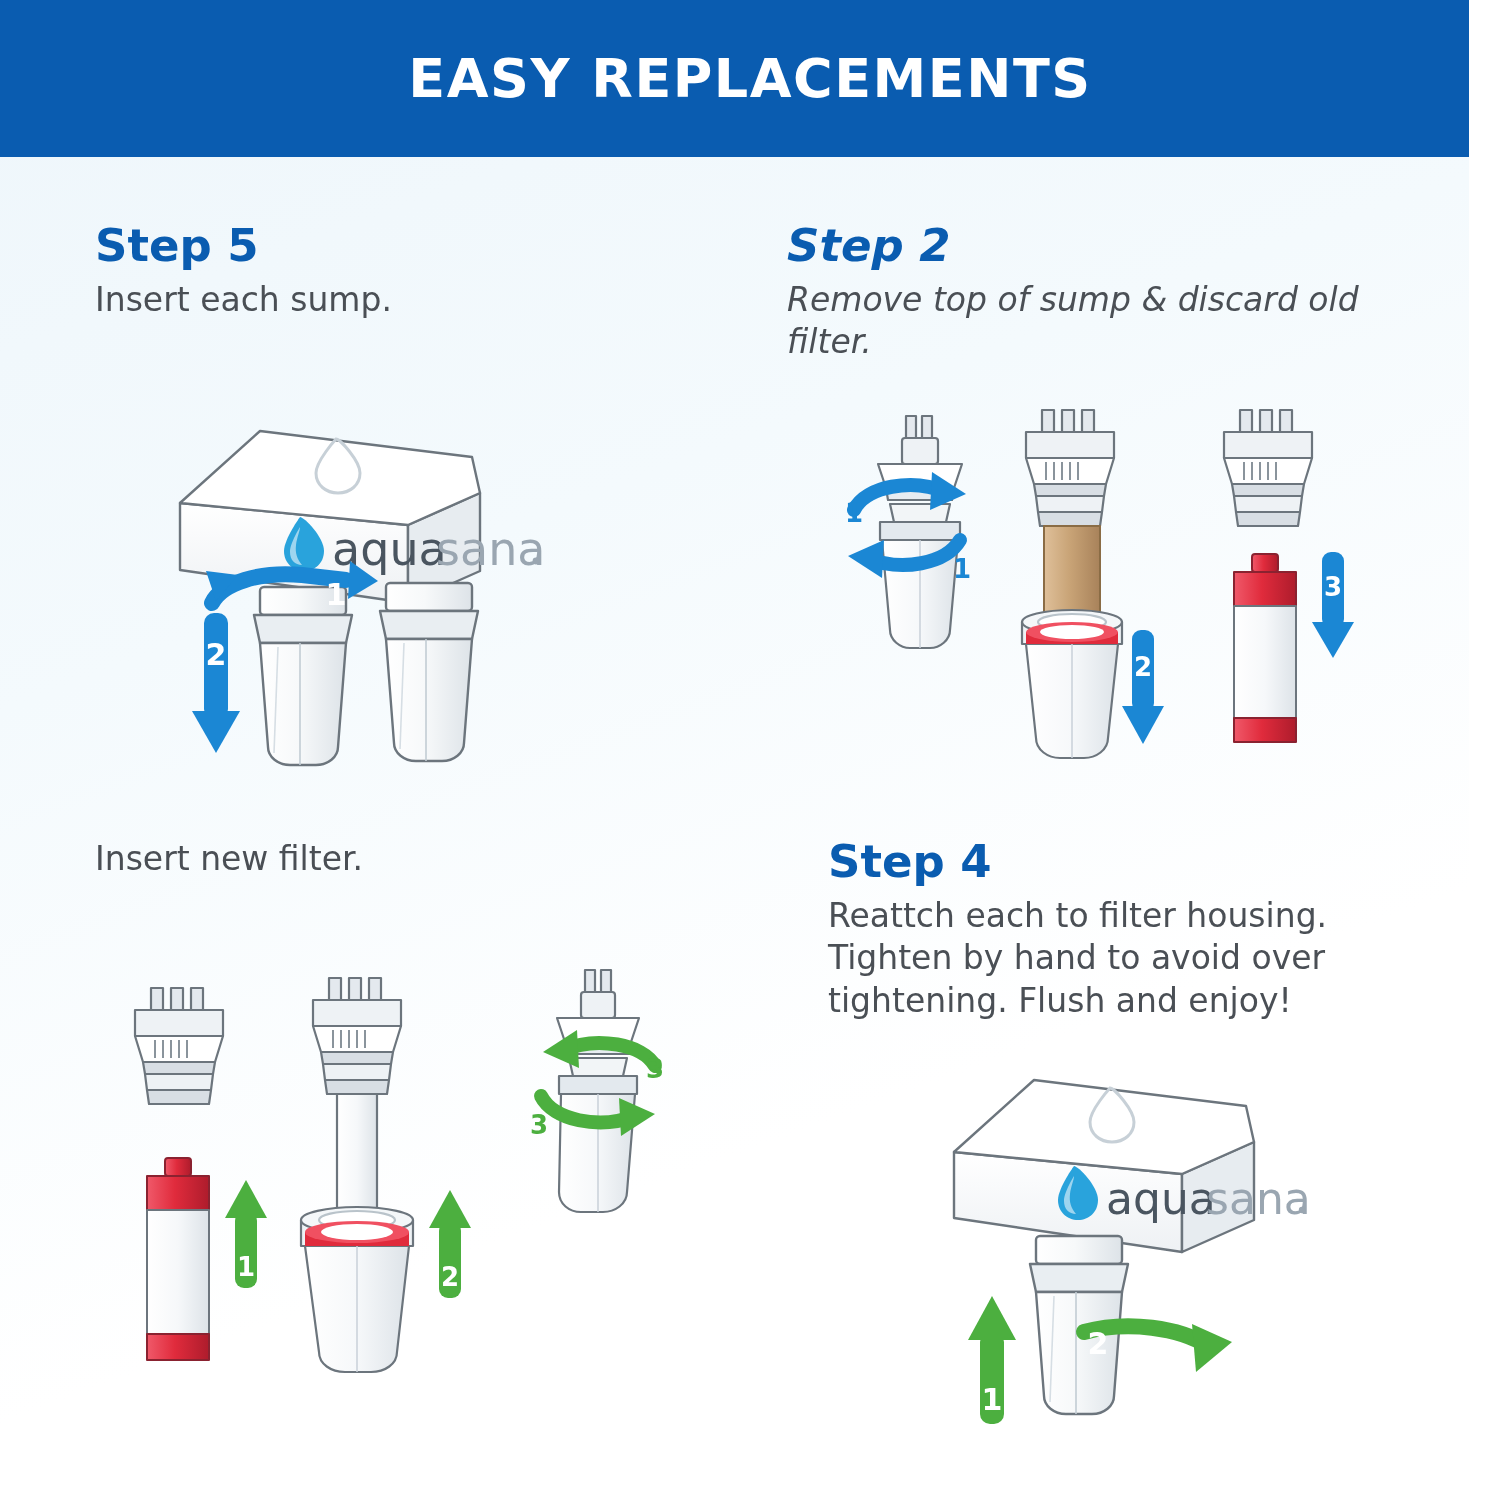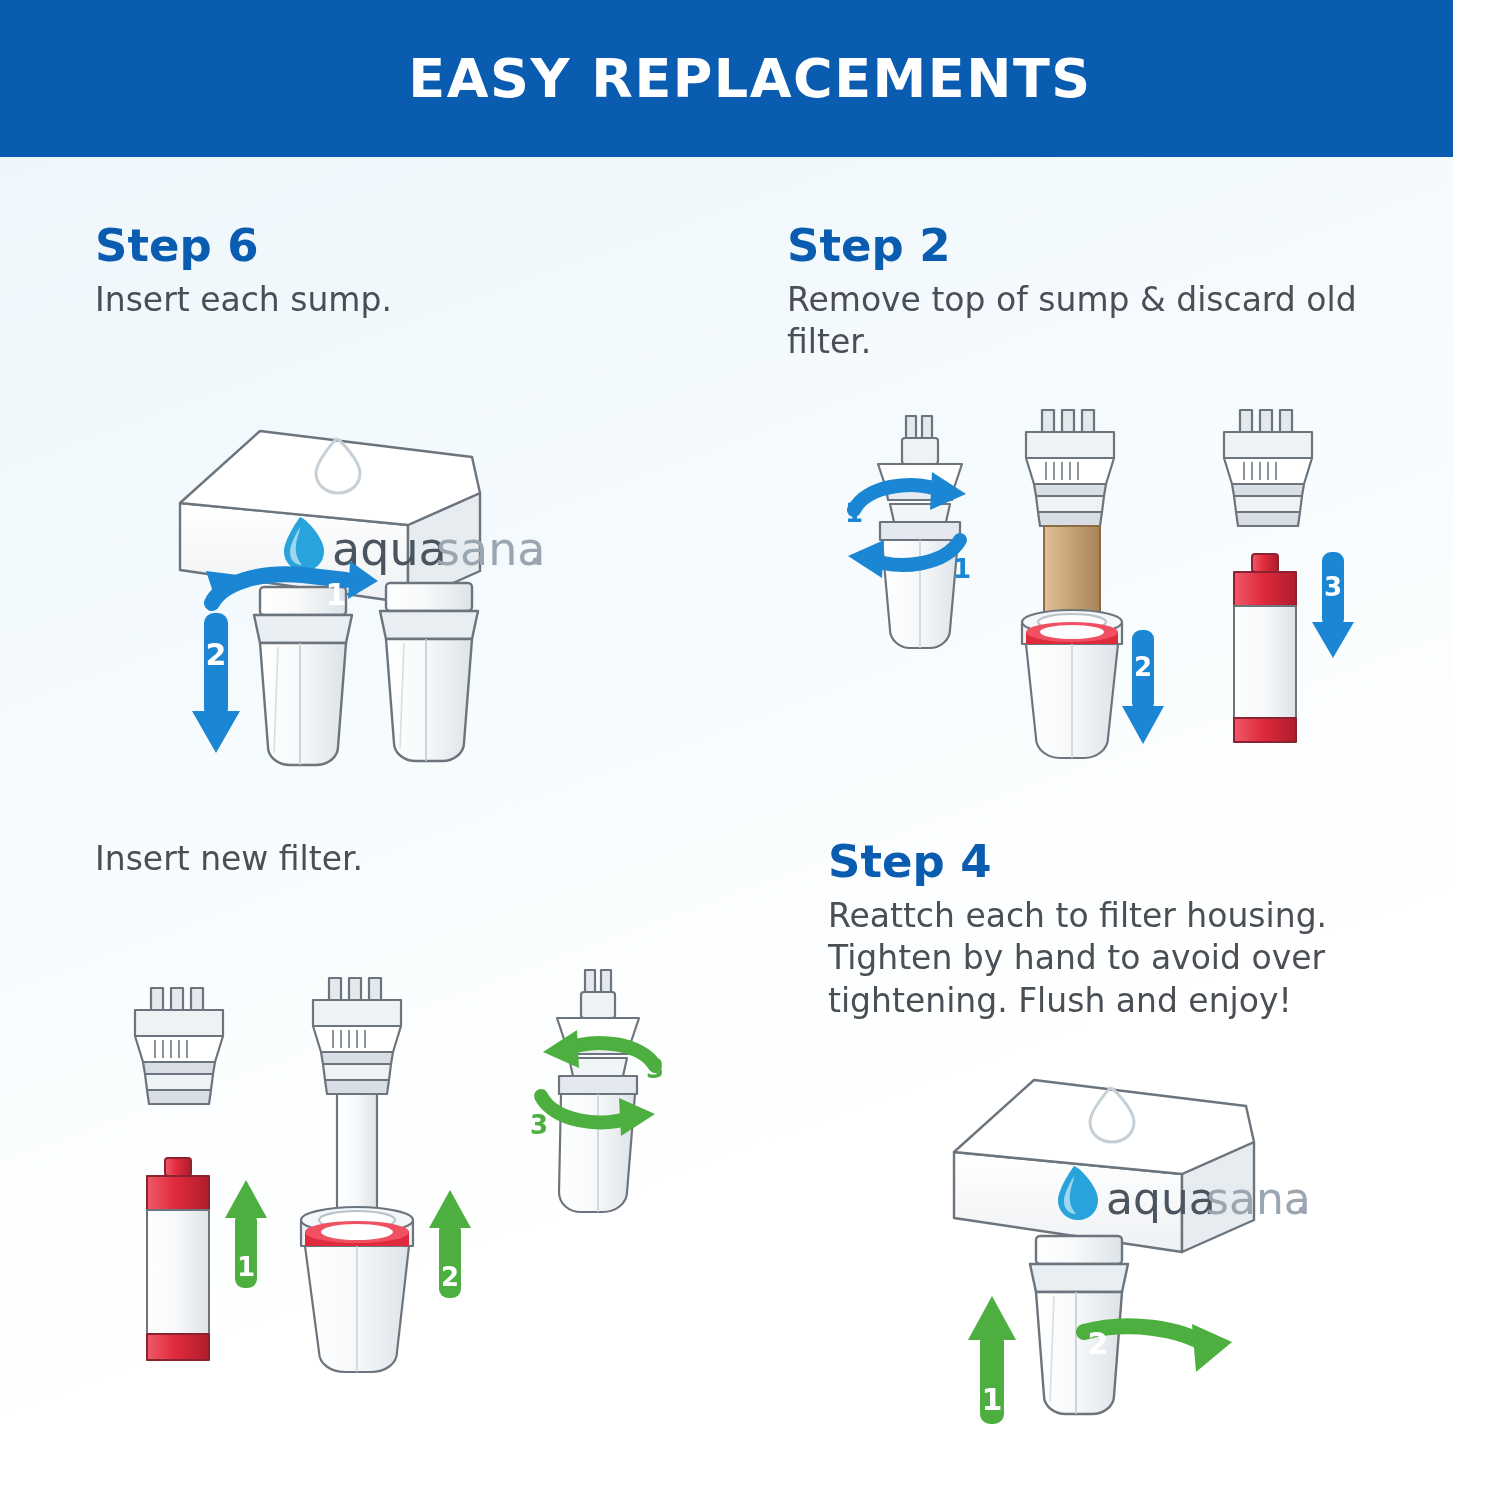--- a/index.html
+++ b/index.html
@@ -12,20 +12,21 @@
     font-family: "DejaVu Sans", sans-serif;
     background: #ffffff;
     overflow: hidden;
   }
   .page {
     position: relative;
     width: 1453px;
     height: 1500px;
     background: linear-gradient(160deg, #eef6fb 0%, #f4fafd 35%, #ffffff 70%, #ffffff 100%);
     overflow: hidden;
+    padding-left: 16px;
   }
   
   .header {
     position: absolute;
     left: 0;
     top: 0;
     width: 1500px;
     height: 157px;
     background: #0a5cb0;
     display: flex;
@@ -53,21 +54,21 @@
   }
   .step-desc {
     font-size: 33px;
     color: #4a4f55;
     line-height: 1.28;
     margin: 0;
     max-width: 620px;
     font-family: "DejaVu Sans", sans-serif;
   }
   #step1 { left: 95px; top: 222px; }
-  #step2 { left: 787px; top: 222px; }
+  #step2 { left: 787px; top: 222px; font-style: italic; }
   #step3 { left: 95px; top: 838px; }
   #step4 { left: 828px; top: 838px; }
 
   .art {
     position: absolute;
   }
   #art1 { left: 150px; top: 375px; }
   #art2 { left: 820px; top: 400px; }
   #art3 { left: 95px; top: 960px; }
   #art4 { left: 880px; top: 1040px; }
@@ -83,21 +84,21 @@
 </head>
 <body>
 
 <div class="page">
 
   <div class="header">
     <div class="header-title">EASY REPLACEMENTS</div>
   </div>
 
   <div class="step" id="step1">
-    <h2 class="step-title">Step 6</h2>
+    <h2 class="step-title">Step 5</h2>
     <p class="step-desc">Insert each sump.</p>
   </div>
 
   <div class="step" id="step2">
     <h2 class="step-title">Step 2</h2>
     <p class="step-desc">Remove top of sump &amp; discard old filter.</p>
   </div>
 
   <div class="step" id="step3">
     <p class="step-desc">Insert new filter.</p>

